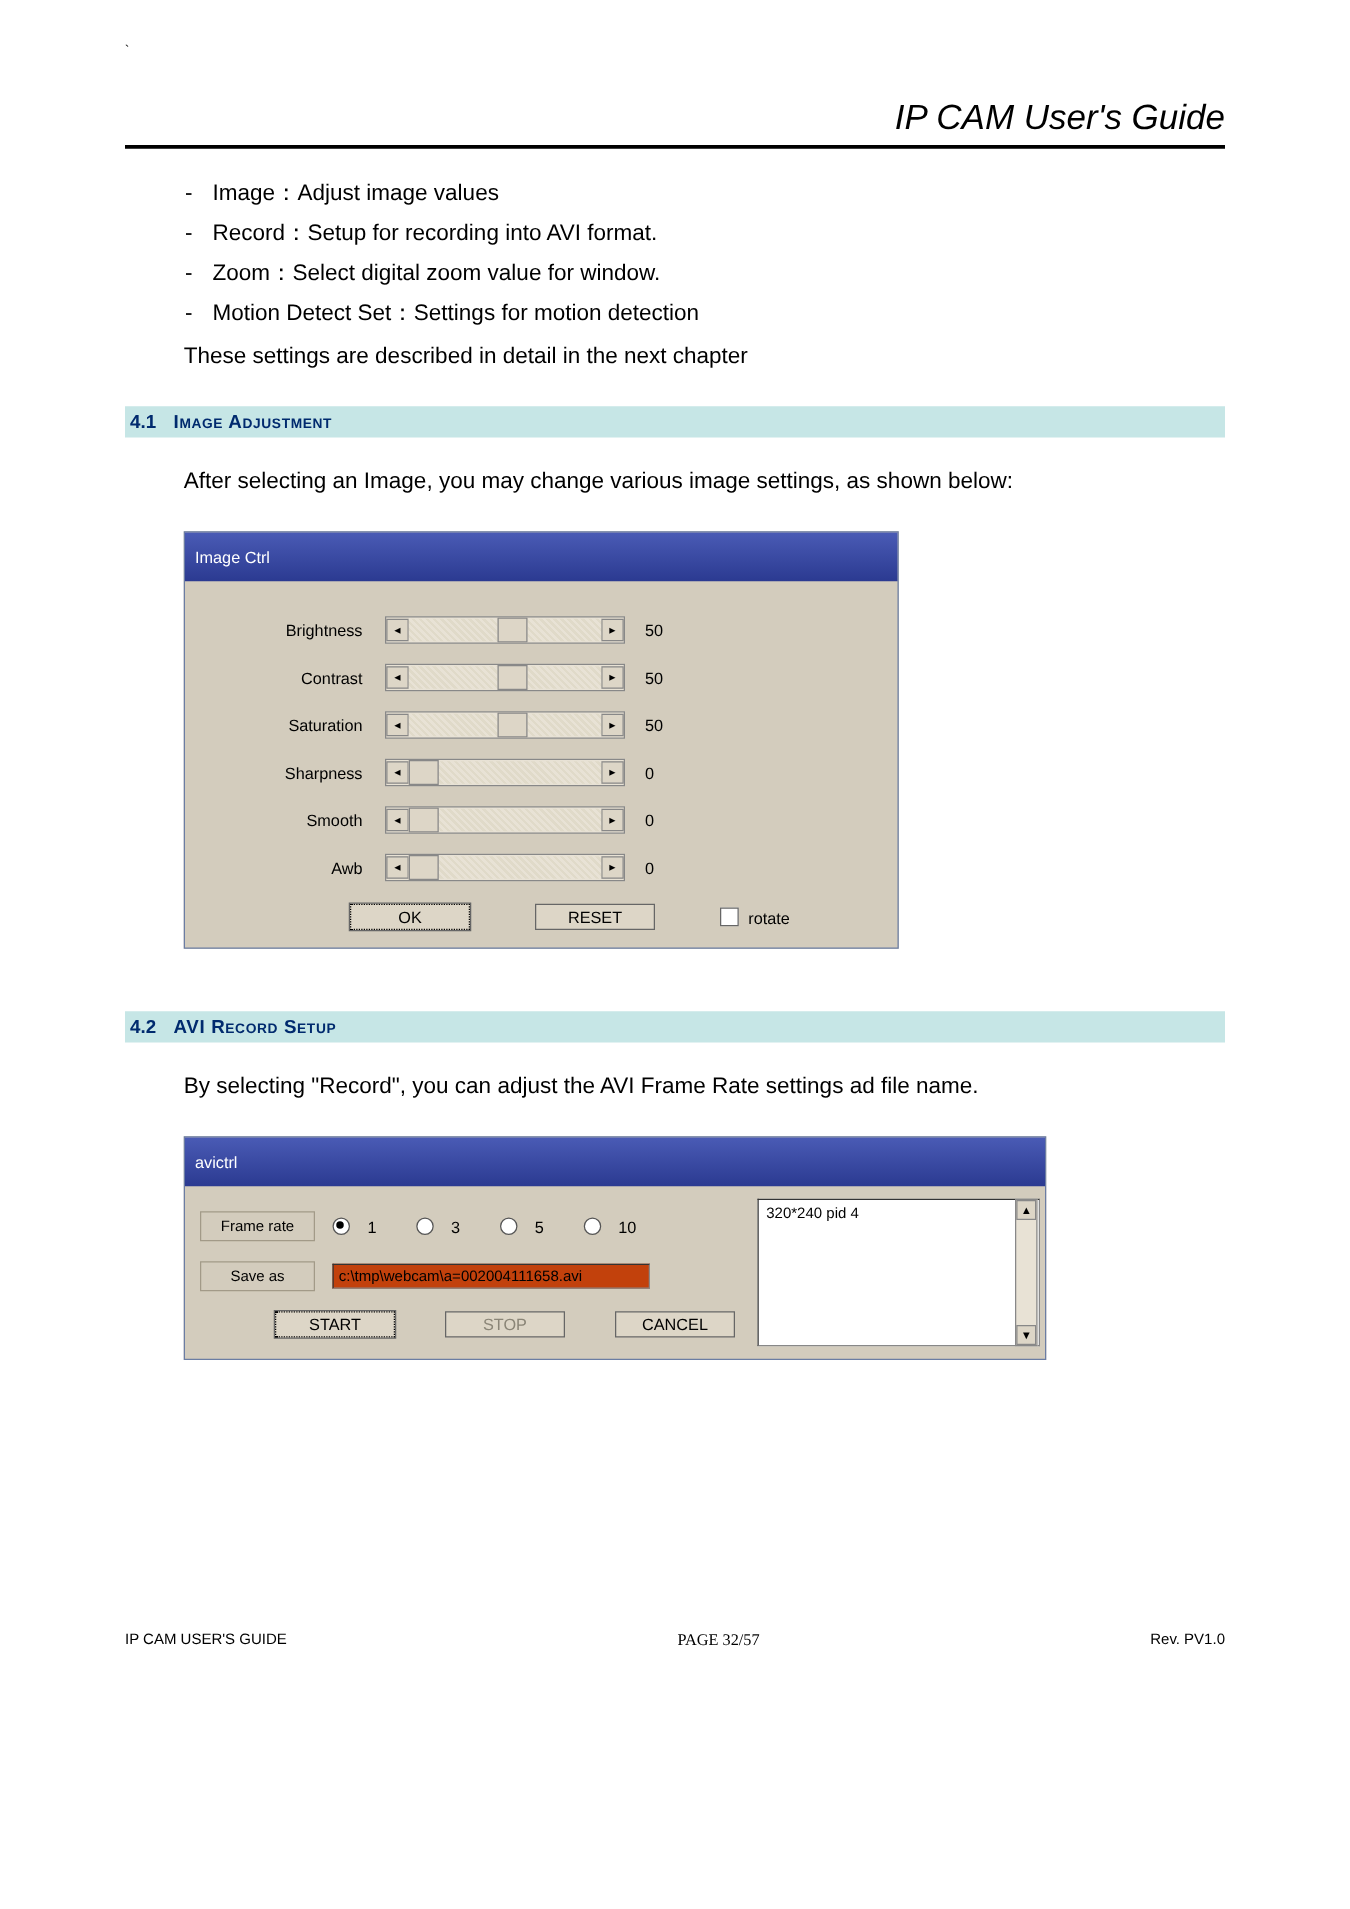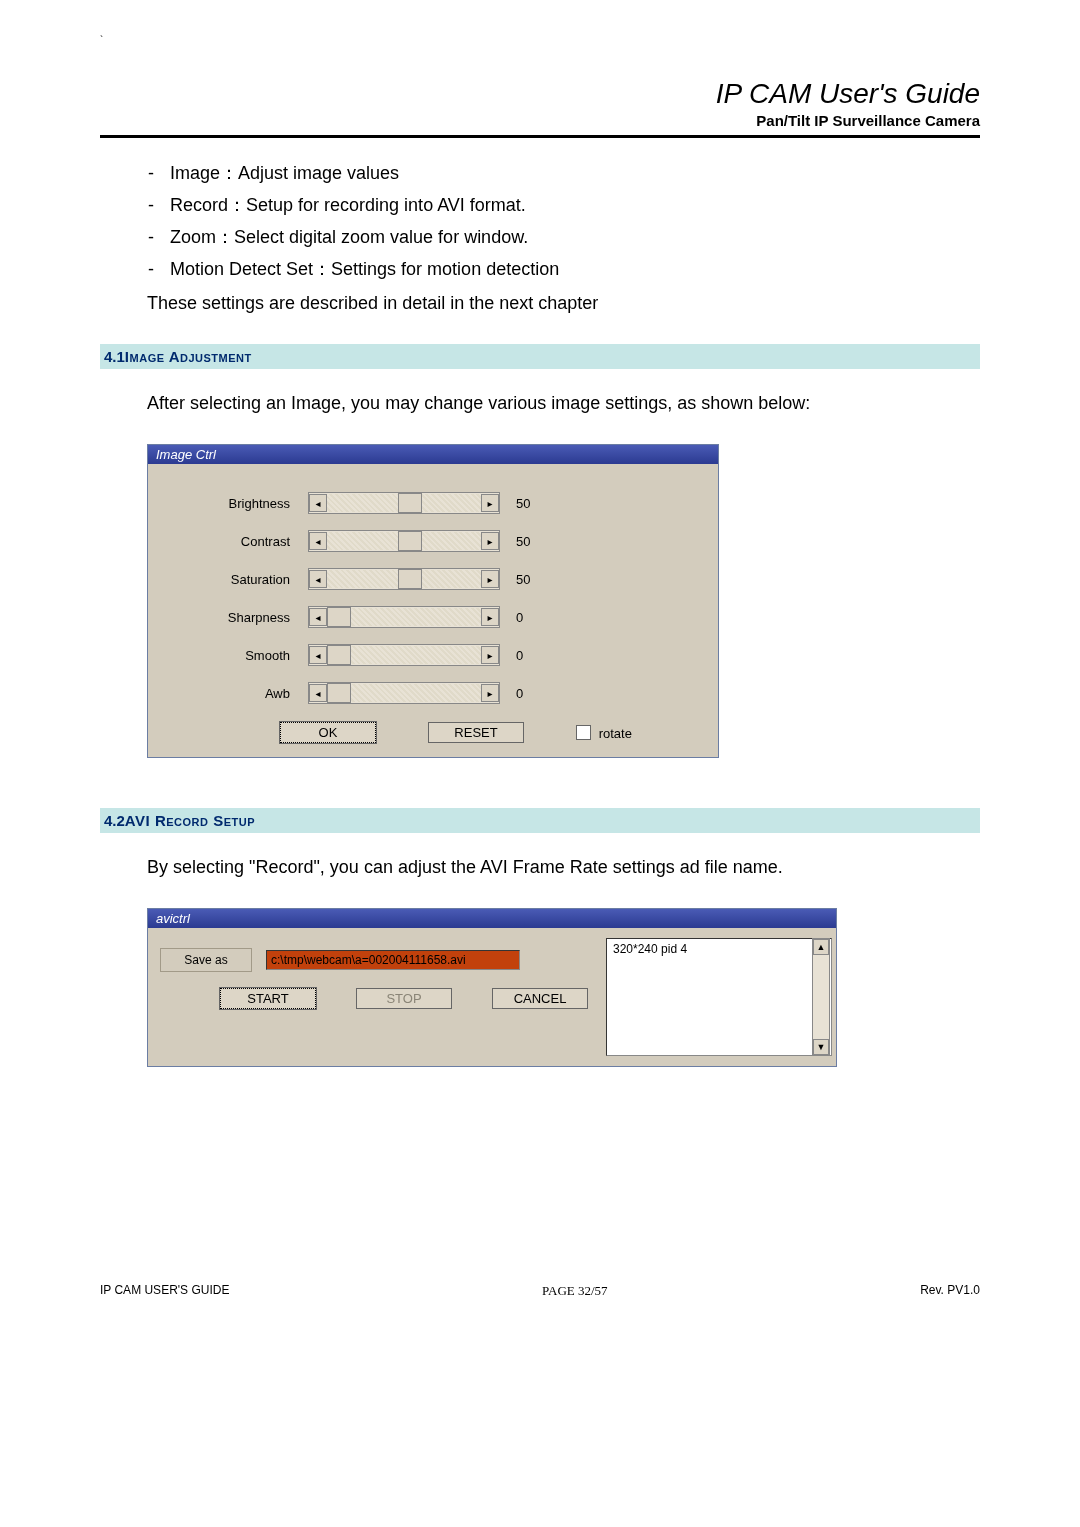--- a/index.html
+++ b/index.html
@@ -61,20 +61,21 @@
     line-height: 26px;
   }
   .sec-band {
     background: #c6e6e6;
     padding: 4px 8px 4px 0;
     font-weight: bold;
     font-size: 15px;
     color: #002a6e;
     margin: 0 0 28px 0;
     display: flex;
+    gap: 14px;
   }
   .sec-band .num { padding-left: 4px; }
   .sc { font-variant: small-caps; letter-spacing: .5px; }
   .para2 {
     font-size: 18px;
     padding-left: 47px;
     margin: -4px 0 30px 0;
   }
   
   .dlg {
@@ -82,23 +83,22 @@
     border: 1px solid #6b7da3;
     width: 570px;
     background: #d3ccbd;
     font-family: Tahoma, sans-serif;
     font-size: 13px;
     margin-bottom: 50px;
   }
   .dlg-title {
     background: linear-gradient(#4a5bb5, #2b3a91);
     color: #fff;
-    padding: 2px 8px;
+    padding: 12px 8px;
     font-size: 13px;
-    font-style: italic;
   }
   .dlg-body { padding: 28px 22px 14px 22px; }
   .ctrl-row {
     display: flex;
     align-items: center;
     margin-bottom: 16px;
   }
   .ctrl-row .lab {
     width: 120px;
     text-align: right;
@@ -281,21 +281,20 @@
   .footer .mid { font-family: 'Times New Roman', serif; font-size: 13px; }
 </style>
 </head>
 <body>
 
 <div class="page">
   <span class="tick">`</span>
 
   <div class="header">
     <div class="header-title">IP CAM User's Guide</div>
-    <div class="header-sub">Pan/Tilt IP Surveillance Camera</div>
   </div>
 
   <ul class="dash">
     <li>Image：Adjust image values</li>
     <li>Record：Setup for recording into AVI format.</li>
     <li>Zoom：Select digital zoom value for window.</li>
     <li class="liline2">Motion Detect Set：Settings for motion detection</li>
   </ul>
   <div class="para">These settings are described in detail in the next chapter</div>
 
@@ -393,20 +392,29 @@
     <span class="sc">AVI Record Setup</span>
   </div>
   <div class="para2">By selecting "Record", you can adjust the AVI Frame Rate settings ad file name.</div>
 
   
   <div class="dlg2">
     <div class="dlg-title">avictrl</div>
     <div class="dlg2-body">
       <div class="dlg2-left">
         <div class="frow">
+          <div class="flab">Frame rate</div>
+          <div class="rgrp">
+            <span><span class="radio sel"></span><span>1</span></span>
+            <span><span class="radio"></span><span>3</span></span>
+            <span><span class="radio"></span><span>5</span></span>
+            <span><span class="radio"></span><span>10</span></span>
+          </div>
+        </div>
+        <div class="frow">
           <div class="flab">Save as</div>
           <div class="txtfield">c:\tmp\webcam\a=002004111658.avi</div>
         </div>
         <div class="btnrow2">
           <div class="win-btn focus">START</div>
           <div class="win-btn disabled">STOP</div>
           <div class="win-btn">CANCEL</div>
         </div>
       </div>
       <div class="dlg2-right">

